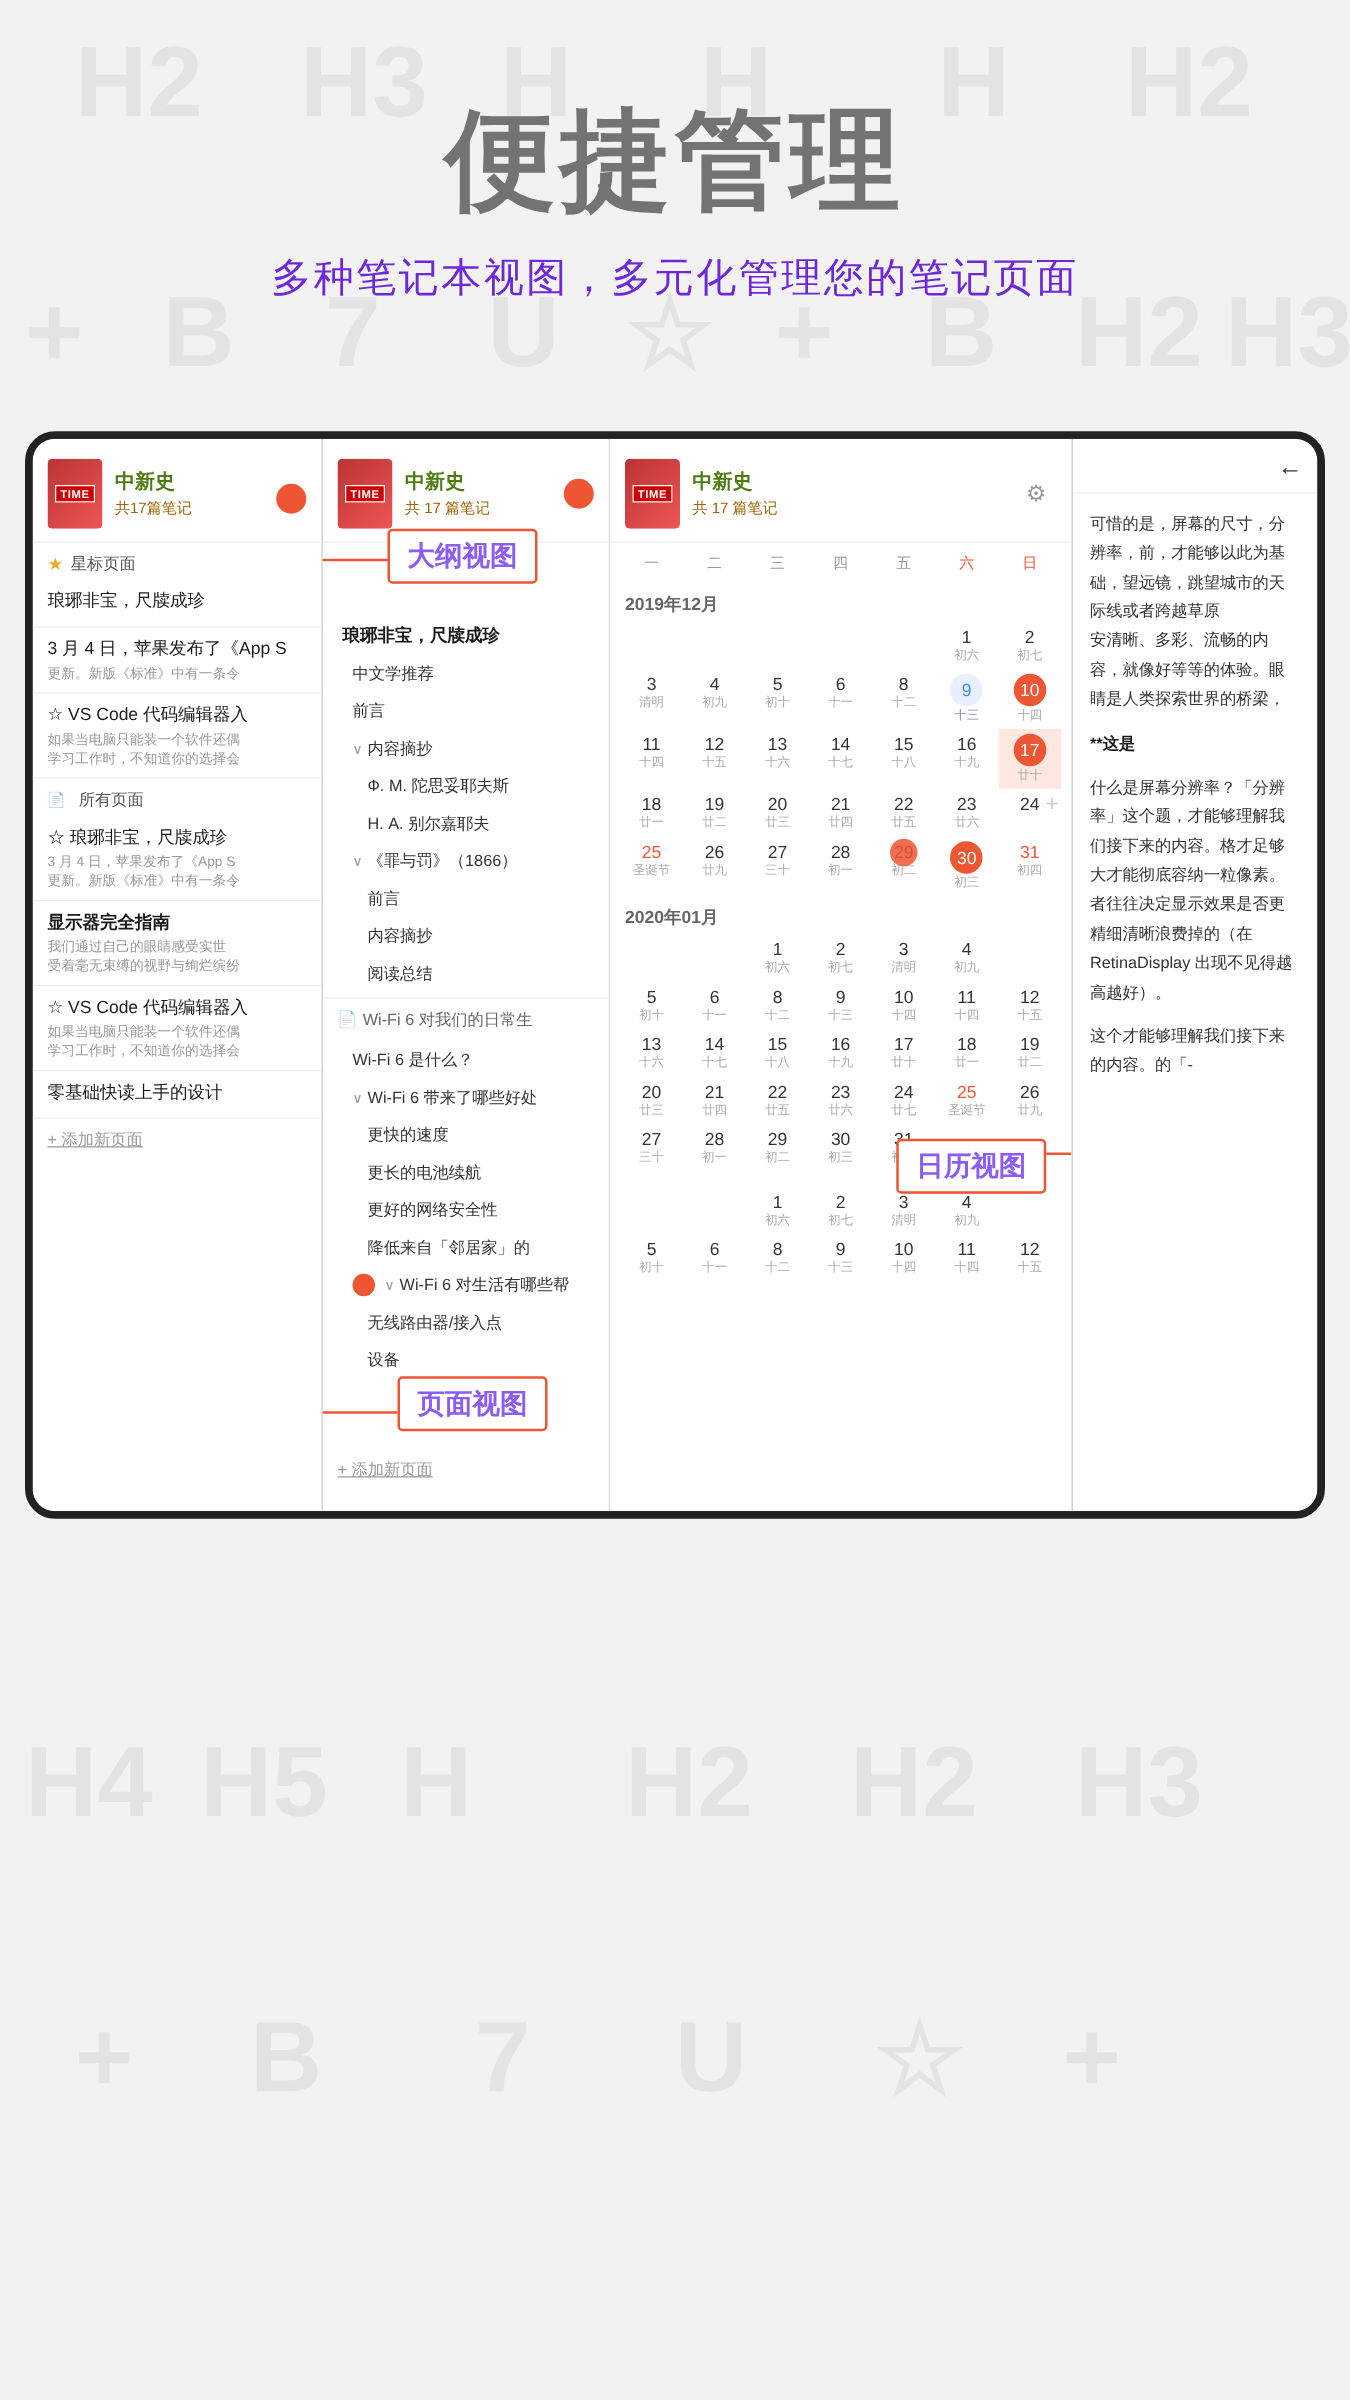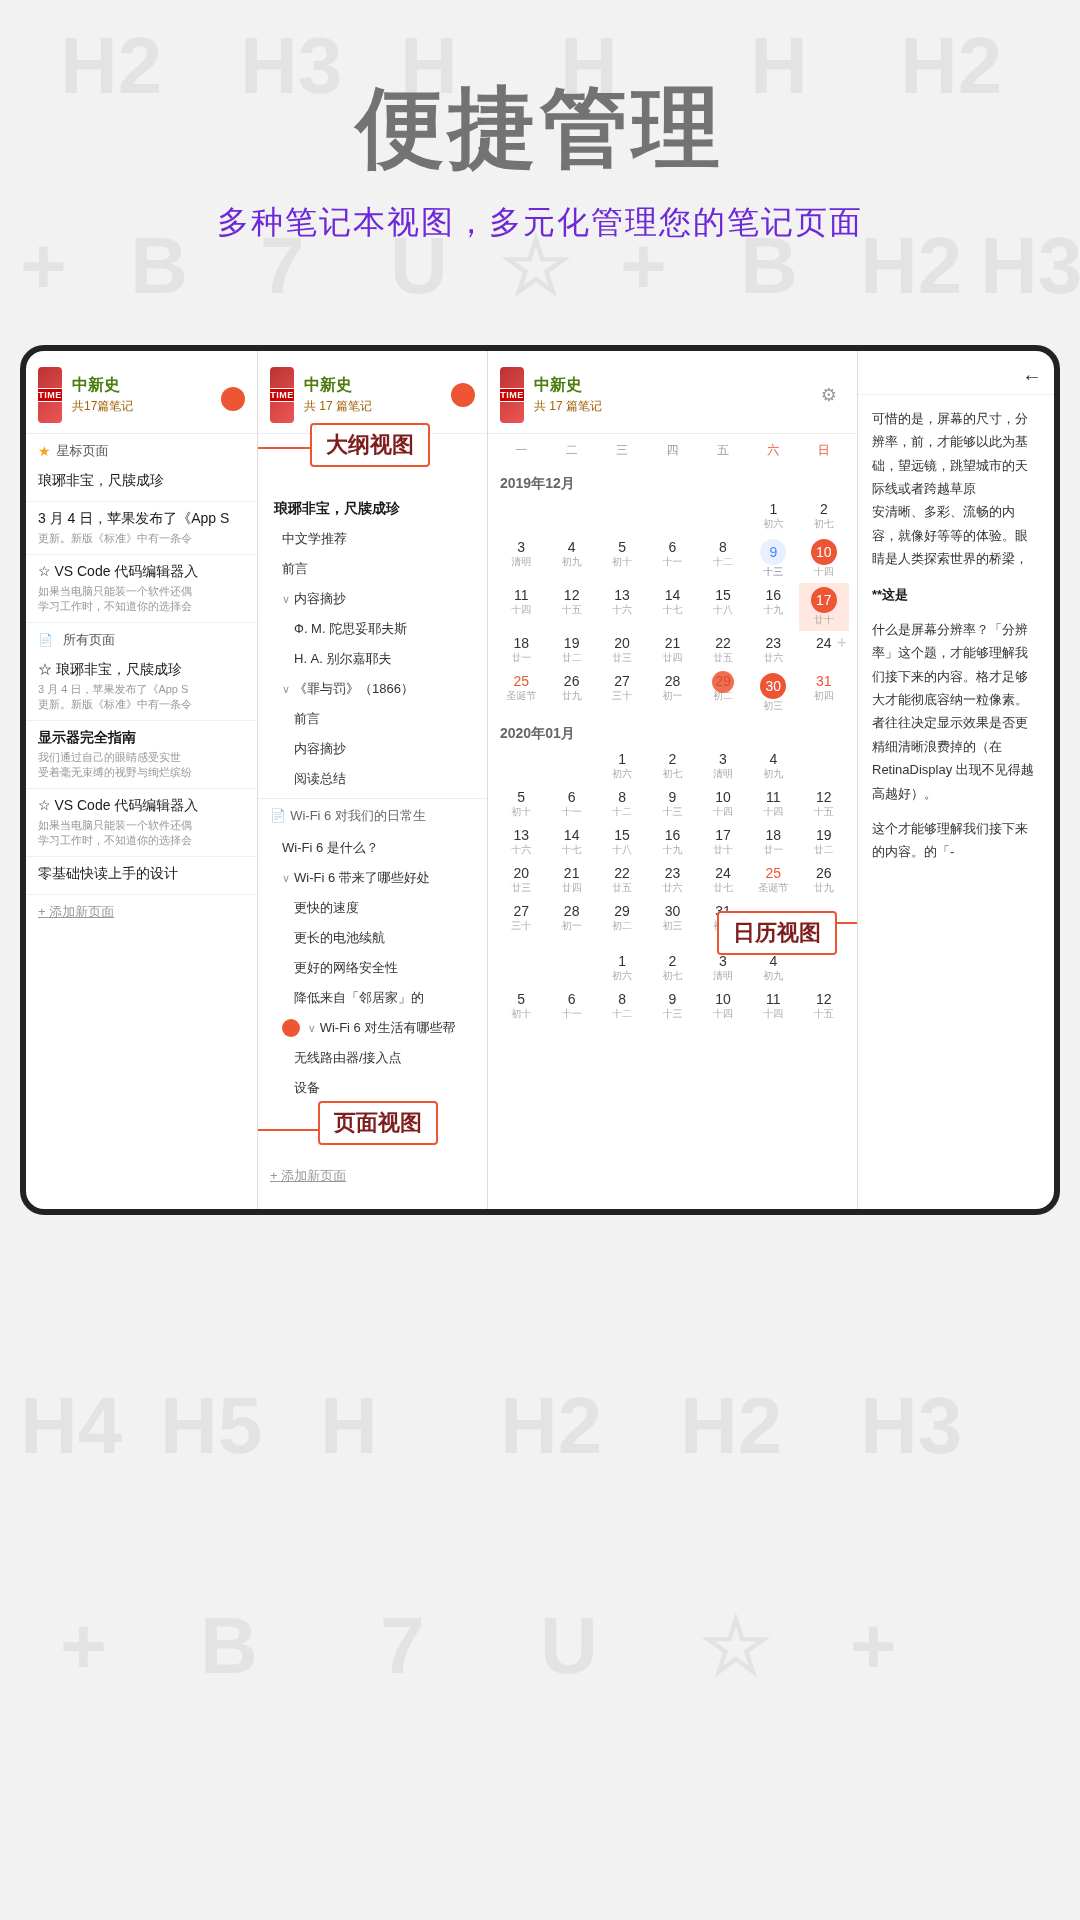--- a/index.html
+++ b/index.html
@@ -116,21 +116,21 @@
 
     
     .notebook-header {
       display: flex;
       align-items: center;
       padding: 16px 12px 10px;
       border-bottom: 1px solid #eee;
       gap: 10px;
     }
     .notebook-cover {
-      width: 24px;
+      width: 44px;
       height: 56px;
       border-radius: 4px;
       overflow: hidden;
       flex-shrink: 0;
       background: #c44;
       position: relative;
     }
     .notebook-cover-inner {
       width: 100%;
       height: 100%;
@@ -313,21 +313,21 @@
     }
 
     
     .label-annotation {
       position: absolute;
       background: white;
       border: 2px solid #e53;
       padding: 5px 14px;
       font-size: 22px;
       font-weight: 600;
-      color: #7f1d1d;
+      color: #8b5cf6;
       border-radius: 4px;
       z-index: 30;
     }
     .label-line-h {
       position: absolute;
       height: 2px;
       background: #e53;
       z-index: 29;
     }
   </style>

